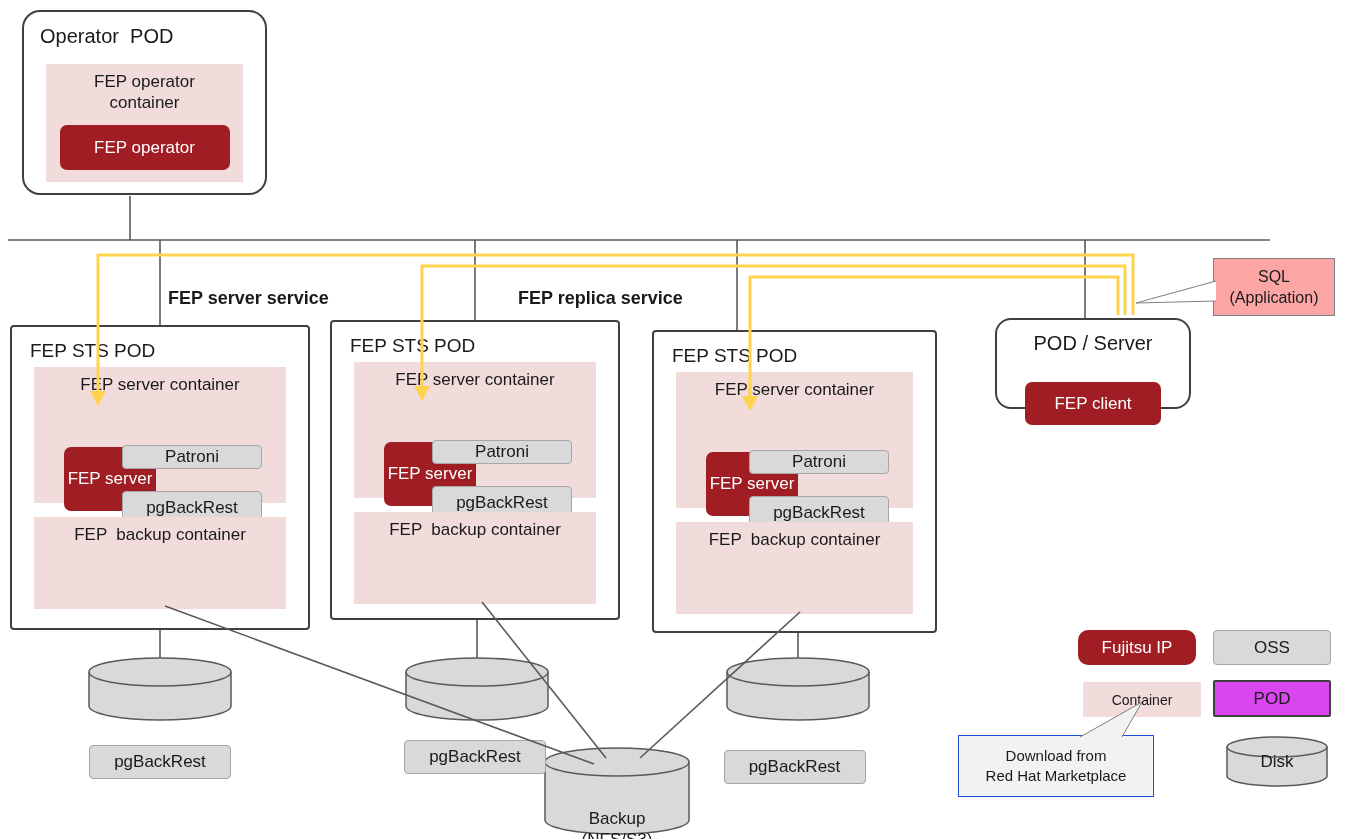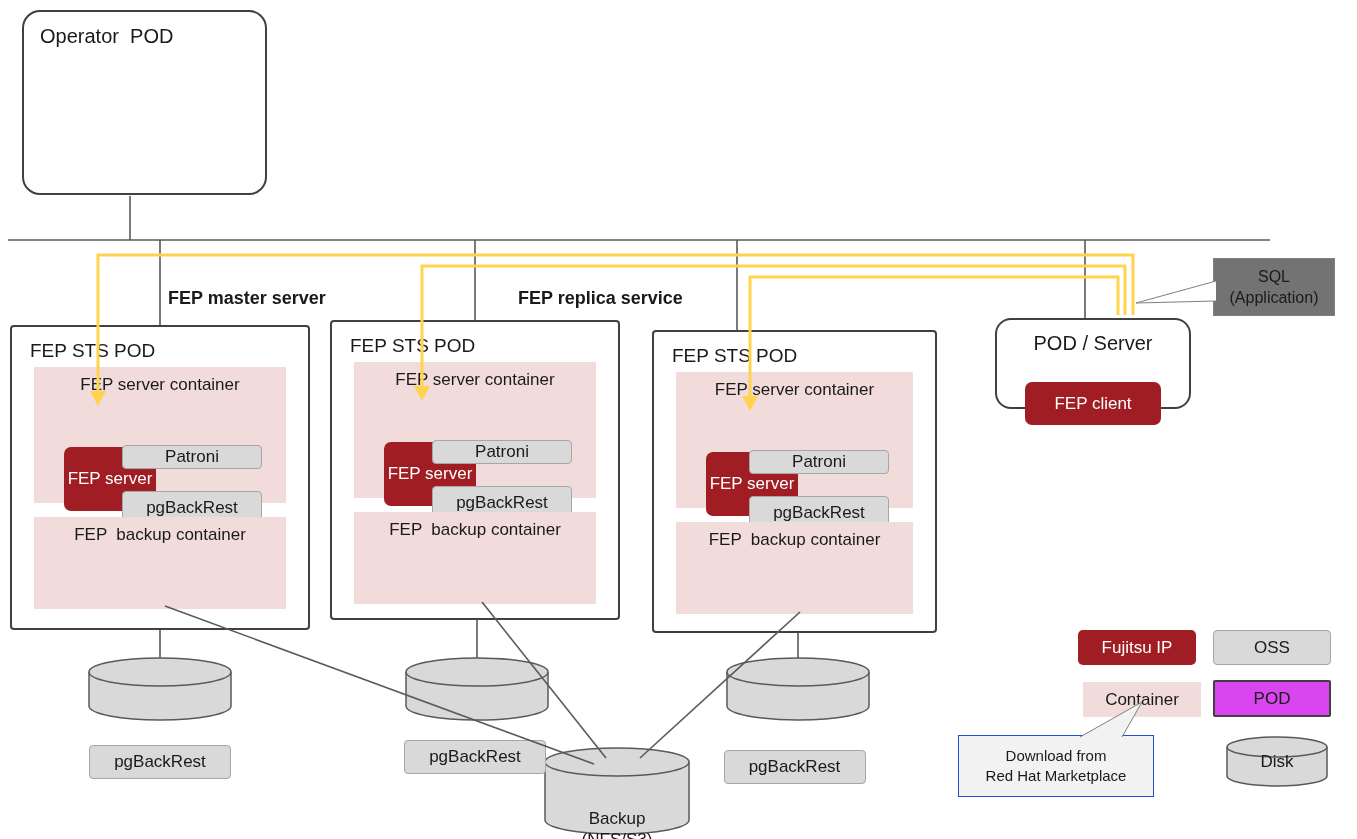--- a/index.html
+++ b/index.html
@@ -57,34 +57,34 @@
   .pgb2    { left:50%; transform:translateX(-50%); top:228px; width:142px; height:34px; }
 
   .client-red { left:50%; transform:translateX(-50%); top:50px; width:136px; height:43px;margin-top:12px; }
 
   .svc-label { position:absolute; font-weight:bold; font-size:18px; z-index:2; }
   .svc-master  { left:168px; top:288px; }
   .svc-replica { left:518px; top:288px; }
 
   .sql-callout {
     position:absolute; left:1213px; top:258px; width:122px; height:58px;
-    background:#737373; border:1px solid #7f7f7f; text-align:center;
+    background:#fca5a5; border:1px solid #7f7f7f; text-align:center;
     font-size:16px; line-height:1.3; padding-top:8px; z-index:2;
   }
   .backup-label {
     position:absolute; left:545px; top:776px; width:144px; text-align:center;
     font-size:17px; line-height:1.25; z-index:2;margin-top:32px;
   }
 
-  .legend-red  { left:1078px; top:630px; width:118px; height:35px; border-radius:5px; }
+  .legend-red  { left:1078px; top:630px; width:118px; height:35px; border-radius:10px; }
   .legend-oss  { left:1213px; top:630px; width:118px; height:35px; }
   .legend-container {
     position:absolute; left:1083px; top:682px; width:118px; height:35px;
     background:var(--container-pink,#f2dcdb); display:flex; align-items:center; justify-content:center;
-    font-size:17px; z-index:1;
+    font-size:14px; z-index:1;
   }
   .legend-pod {
     position:absolute; left:1213px; top:680px; width:118px; height:37px;
     background:#d946ef; border:2px solid #404040; border-radius:2px;
     display:flex; align-items:center; justify-content:center; font-size:17px; z-index:1;
   }
   .download-callout {
     position:absolute; left:958px; top:735px; width:196px; height:62px;
     background:#f2f2f2; border:1px solid #1d4ed8; text-align:center;
     font-size:15px; line-height:1.35; padding-top:10px; z-index:2;
@@ -125,23 +125,27 @@
     <ellipse class="cyl" cx="617" cy="762" rx="72" ry="14"></ellipse>
   </g>
   <g>
     <path class="cyl" d="M1227,747 L1227,776 A50,10 0 0 0 1327,776 L1327,747"></path>
     <ellipse class="cyl" cx="1277" cy="747" rx="50" ry="10"></ellipse>
   </g>
 </svg>
 
 <div class="pod operator-pod">
   <div class="pod-title">Operator  POD</div>
-</div>
-
-<div class="svc-label svc-master">FEP master server</div>
+  <div class="pink-box op-container">
+    <div class="pink-label narrow">FEP operator container</div>
+    <div class="red-box op-red">FEP operator</div>
+  </div>
+</div>
+
+<div class="svc-label svc-master">FEP server service</div>
 <div class="svc-label svc-replica">FEP replica service</div>
 
 <div class="pod pod1">
   <div class="pod-title">FEP STS POD</div>
   <div class="pink-box server-container">
     <div class="pink-label">FEP server container</div>
     <div class="red-box fep-server">FEP server</div>
     <div class="gray-box patroni">Patroni</div>
     <div class="gray-box pgb1">pgBackRest</div>
   </div>

